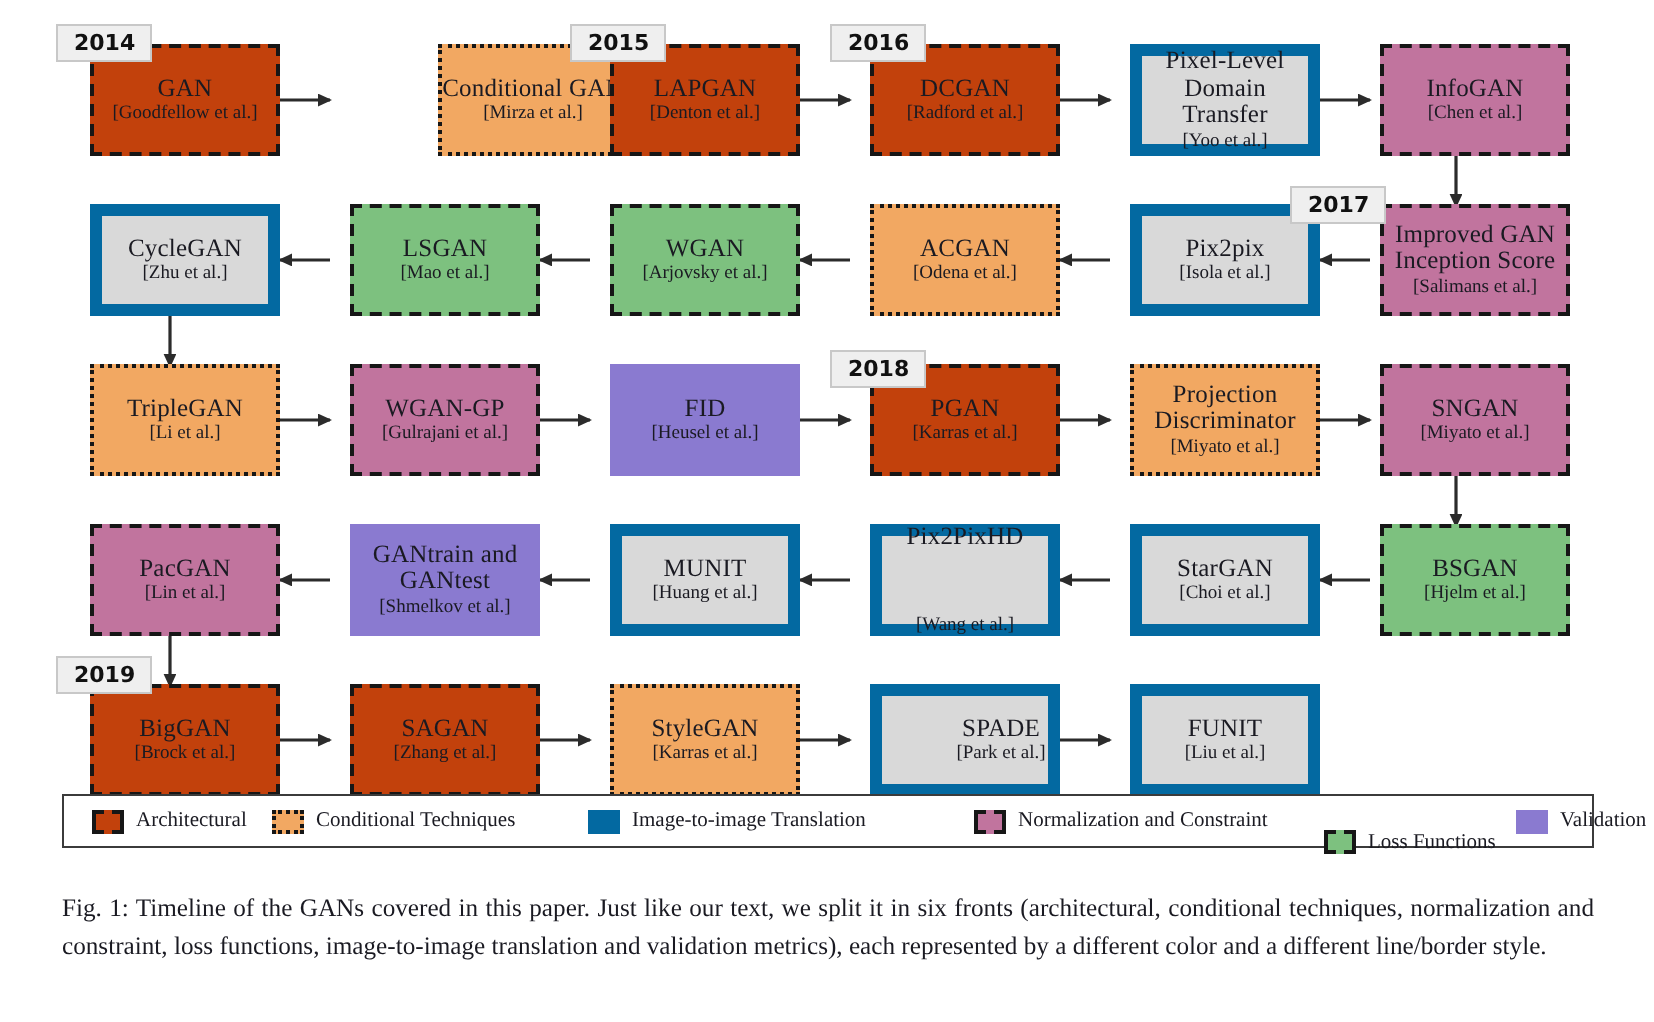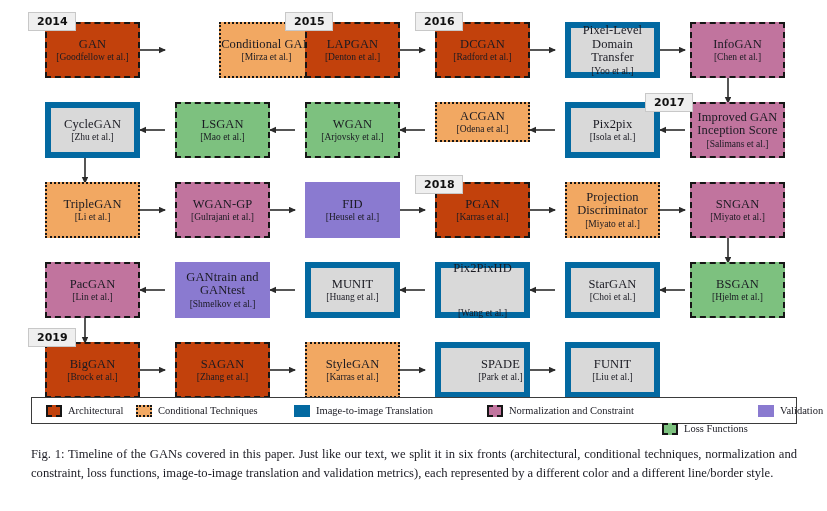--- a/index.html
+++ b/index.html
@@ -219,21 +219,21 @@
           <div class="aut">[Zhu et al.]</div>
         </div>
         <div class="node cat-loss" style="left: 175px; top: 102px; width: 95px; height: 56px;">
           <div class="ttl">LSGAN</div>
           <div class="aut">[Mao et al.]</div>
         </div>
         <div class="node cat-loss" style="left: 305px; top: 102px; width: 95px; height: 56px;">
           <div class="ttl">WGAN</div>
           <div class="aut">[Arjovsky et al.]</div>
         </div>
-        <div class="node cat-cond" style="left: 435px; top: 102px; width: 95px; height: 40px;">
+        <div class="node cat-cond" style="left: 435px; top: 102px; width: 95px; height: 56px;">
           <div class="ttl">ACGAN</div>
           <div class="aut">[Odena et al.]</div>
         </div>
         <div class="node cat-i2i" style="left: 565px; top: 102px; width: 95px; height: 56px;">
           <div class="ttl">Pix2pix</div>
           <div class="aut">[Isola et al.]</div>
         </div>
         <div class="node cat-norm" style="left: 690px; top: 102px; width: 95px; height: 56px;">
           <div class="ttl two">Improved GAN Inception Score</div>
           <div class="aut">[Salimans et al.]</div>
@@ -330,21 +330,21 @@
           <div class="leg-lb">Conditional Techniques</div>
         </div>
         <div class="leg-item" style="position: absolute; left: 262px; top: 0px; height: 100%;">
           <div class="leg-sw cat-i2i"></div>
           <div class="leg-lb">Image-to-image Translation</div>
         </div>
         <div class="leg-item" style="position: absolute; left: 455px; top: 0px; height: 100%;">
           <div class="leg-sw cat-norm"></div>
           <div class="leg-lb">Normalization and Constraint</div>
         </div>
-        <div class="leg-item" style="position: absolute; left: 630px; top: 18px; height: 100%;">
+        <div class="leg-item" style="position: absolute; left: 630px; top: 4px; height: 100%; align-items: flex-end;">
           <div class="leg-sw cat-loss"></div>
           <div class="leg-lb">Loss Functions</div>
         </div>
         <div class="leg-item" style="position: absolute; left: 726px; top: 0px; height: 100%;">
           <div class="leg-sw cat-val"></div>
           <div class="leg-lb">Validation</div>
         </div>
       </div>
   </div>
 

